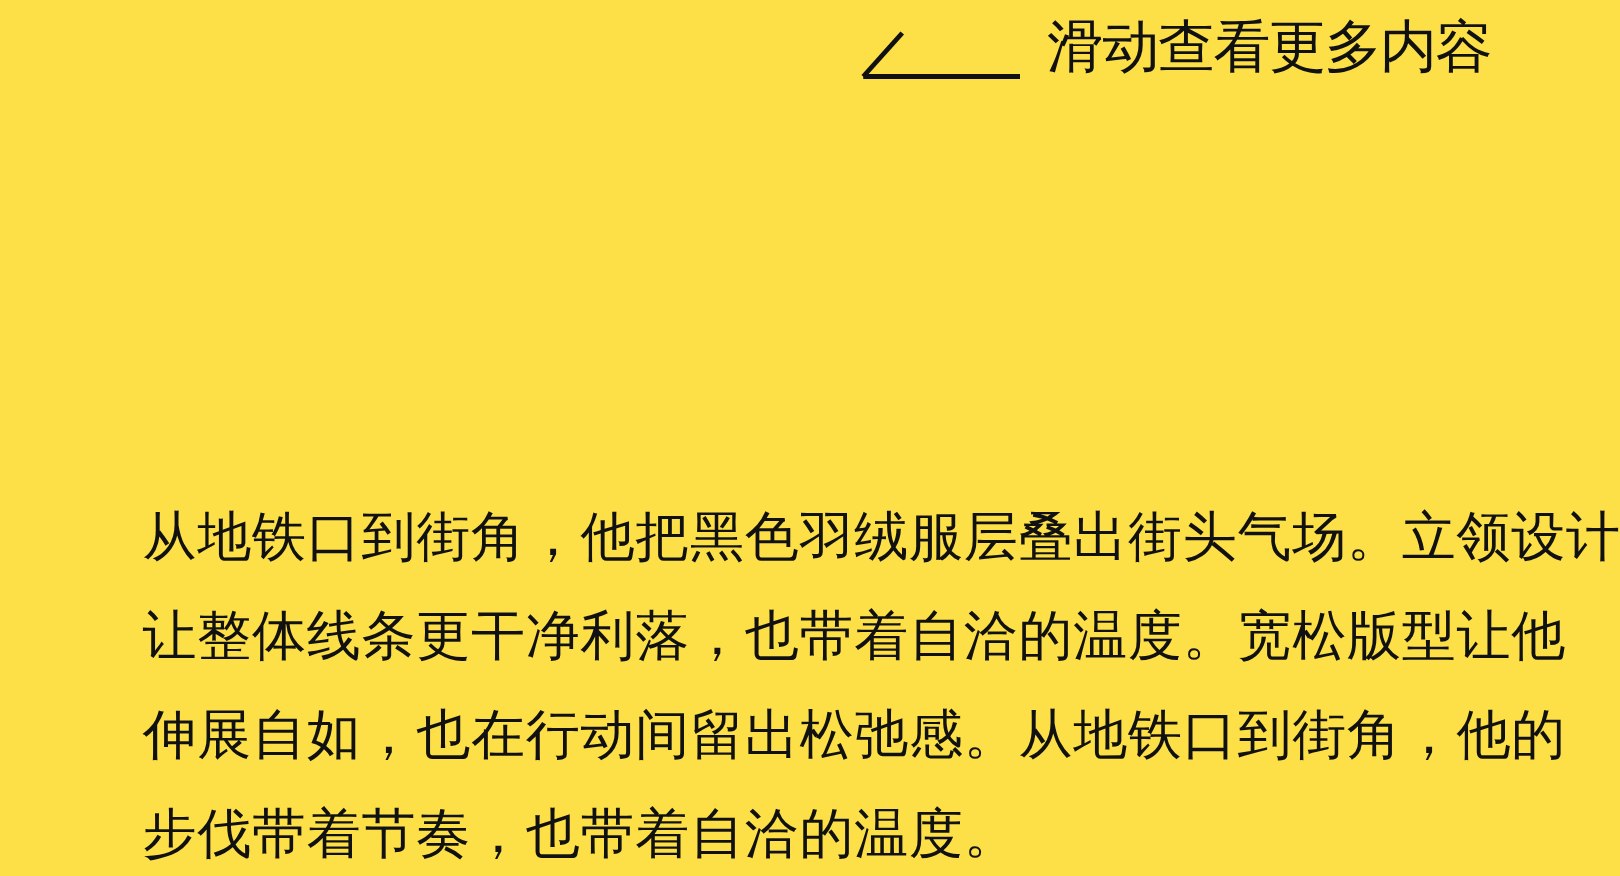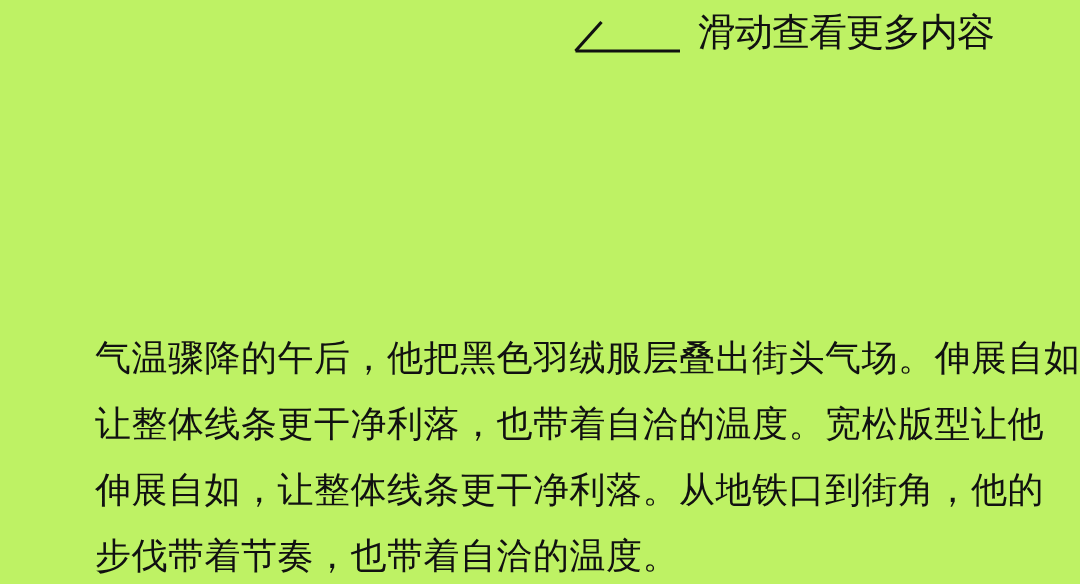--- a/index.html
+++ b/index.html
@@ -4,21 +4,21 @@
 <style>
   html, body {
     margin: 0;
     padding: 0;
     background: #ffffff;
   }
   .page {
     position: relative;
     width: 1080px;
     height: 584px;
-    background: #bef264;
+    background: #fde047;
     overflow: hidden;
     font-family: "Liberation Sans", "DejaVu Sans", sans-serif;
     color: #111111;
   }
   .swipe-hint {
     position: absolute;
     top: 8px;
     left: 574px;
     height: 48px;
     display: flex;
@@ -64,19 +64,19 @@
 
   <div class="swipe-hint">
     <svg class="angle-mark" viewBox="0 0 108 33" xmlns="http://www.w3.org/2000/svg" aria-hidden="true">
       <line x1="1.5" y1="31" x2="106" y2="31" stroke="#111111" stroke-width="3.2"></line>
       <line x1="1.5" y1="31" x2="27.5" y2="2" stroke="#111111" stroke-width="3.2"></line>
     </svg>
     <span class="swipe-hint-text">滑动查看更多内容</span>
   </div>
 
   <div class="article">
-    <div class="article-line">气温骤降的午后，他把黑色羽绒服层叠出街头气场。伸展自如</div>
+    <div class="article-line">从地铁口到街角，他把黑色羽绒服层叠出街头气场。立领设计</div>
     <div class="article-line">让整体线条更干净利落，也带着自洽的温度。宽松版型让他</div>
-    <div class="article-line">伸展自如，让整体线条更干净利落。从地铁口到街角，他的</div>
+    <div class="article-line">伸展自如，也在行动间留出松弛感。从地铁口到街角，他的</div>
     <div class="article-line">步伐带着节奏，也带着自洽的温度。</div>
   </div>
 
 </div>
 
 </body></html>

